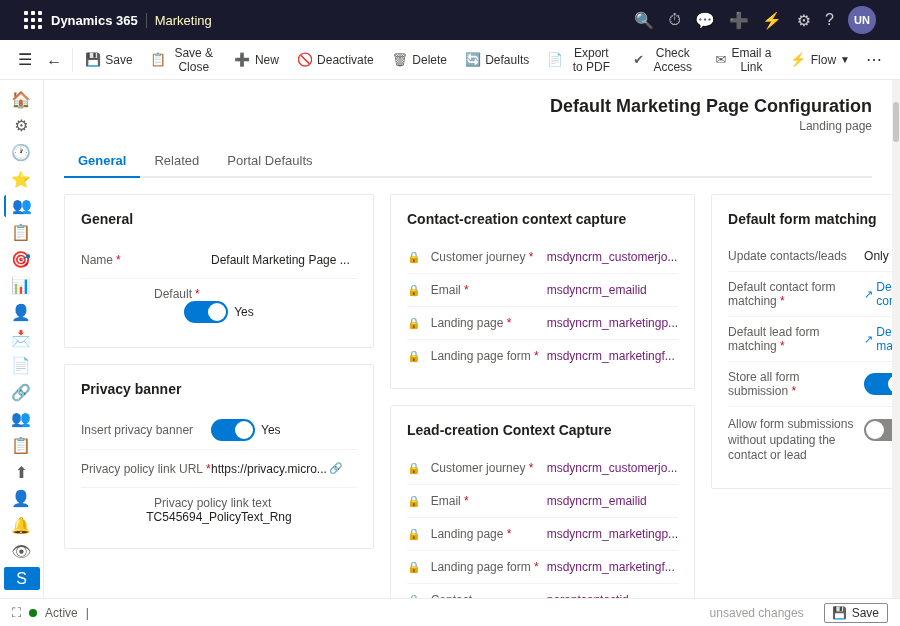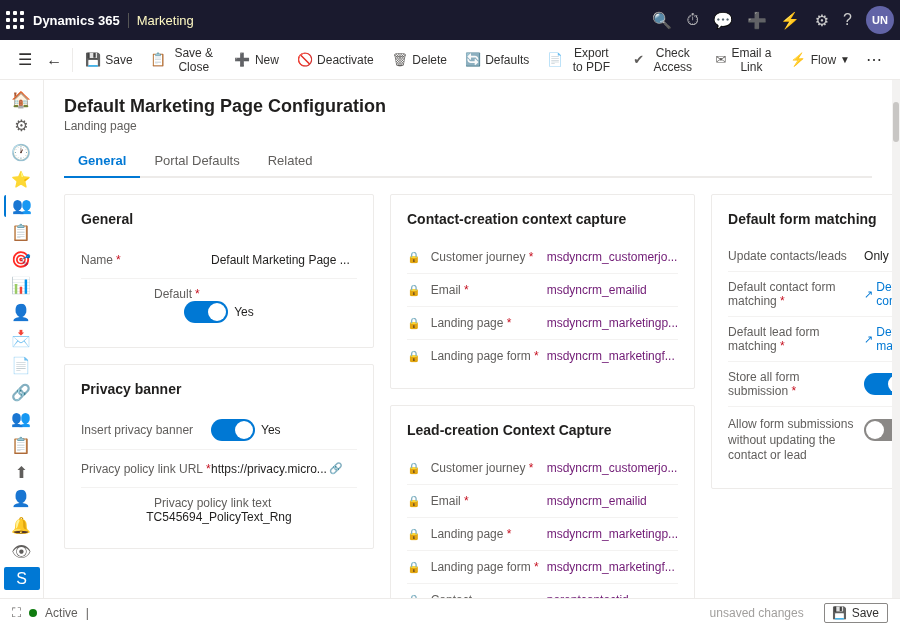--- a/index.html
+++ b/index.html
@@ -5,21 +5,21 @@
     * { box-sizing: border-box; margin: 0; padding: 0; }
     body { font-family: 'Segoe UI', Arial, sans-serif; font-size: 13px; color: #333; background: #f3f2f1; height: 626px; overflow: hidden; display: flex; flex-direction: column; }
 
     
     .top-nav {
       background: #1a1a2e;
       color: white;
       height: 40px;
       display: flex;
       align-items: center;
-      padding: 0 6px;
+      padding: 0 24px;
       gap: 8px;
       flex-shrink: 0;
     }
     .top-nav-logo { display: flex; align-items: center; gap: 6px; font-size: 13px; font-weight: 600; color: white; }
     .top-nav-logo .app-name { color: #fef9c3; font-weight: 400; border-left: 1px solid #555; padding-left: 8px; margin-left: 2px; }
     .top-nav-spacer { flex: 1; }
     .top-nav-icons { display: flex; align-items: center; gap: 14px; color: #ccc; font-size: 16px; }
     .top-nav-icons span { cursor: pointer; }
     .nav-avatar { background: #6264a7; color: white; border-radius: 50%; width: 28px; height: 28px; display: flex; align-items: center; justify-content: center; font-size: 11px; font-weight: 600; }
     .grid-icon { display: grid; grid-template-columns: repeat(3,5px); grid-template-rows: repeat(3,5px); gap: 2px; }
@@ -71,21 +71,21 @@
 
     
     .content-area {
       flex: 1;
       overflow-y: auto;
       background: white;
       padding: 16px 20px;
     }
 
     
-    .page-header { margin-bottom: 12px; }
+    .page-header { margin-bottom: 12px; text-align: right; }
     .page-title { font-size: 18px; font-weight: 600; color: #201f1e; }
     .page-subtitle { font-size: 12px; color: #605e5c; margin-top: 2px; }
 
     
     .tabs { display: flex; border-bottom: 2px solid #edebe9; margin-bottom: 16px; gap: 0; }
     .tab {
       padding: 8px 14px; font-size: 13px; cursor: pointer;
       border-bottom: 2px solid transparent; margin-bottom: -2px;
       color: #605e5c;
     }
@@ -323,22 +323,22 @@
 
   <div class="content-area">
 
     <div class="page-header">
       <div class="page-title">Default Marketing Page Configuration</div>
       <div class="page-subtitle">Landing page</div>
     </div>
 
     <div class="tabs">
       <div class="tab active">General</div>
+      <div class="tab">Related</div>
       <div class="tab">Portal Defaults</div>
-      <div class="tab">Related</div>
     </div>
 
     <div class="panels-grid">
 
       <div>
 
         <div class="panel-card" style="margin-bottom:16px;">
           <div class="panel-title">General</div>
           <div class="form-row">
             <div class="form-label">

